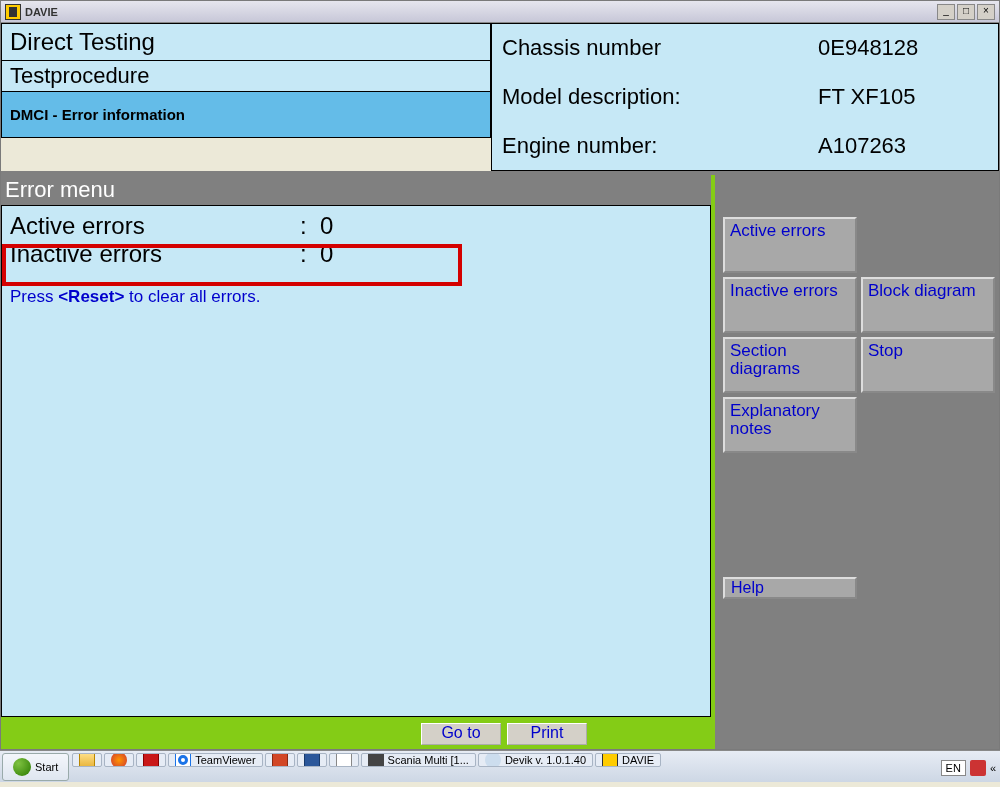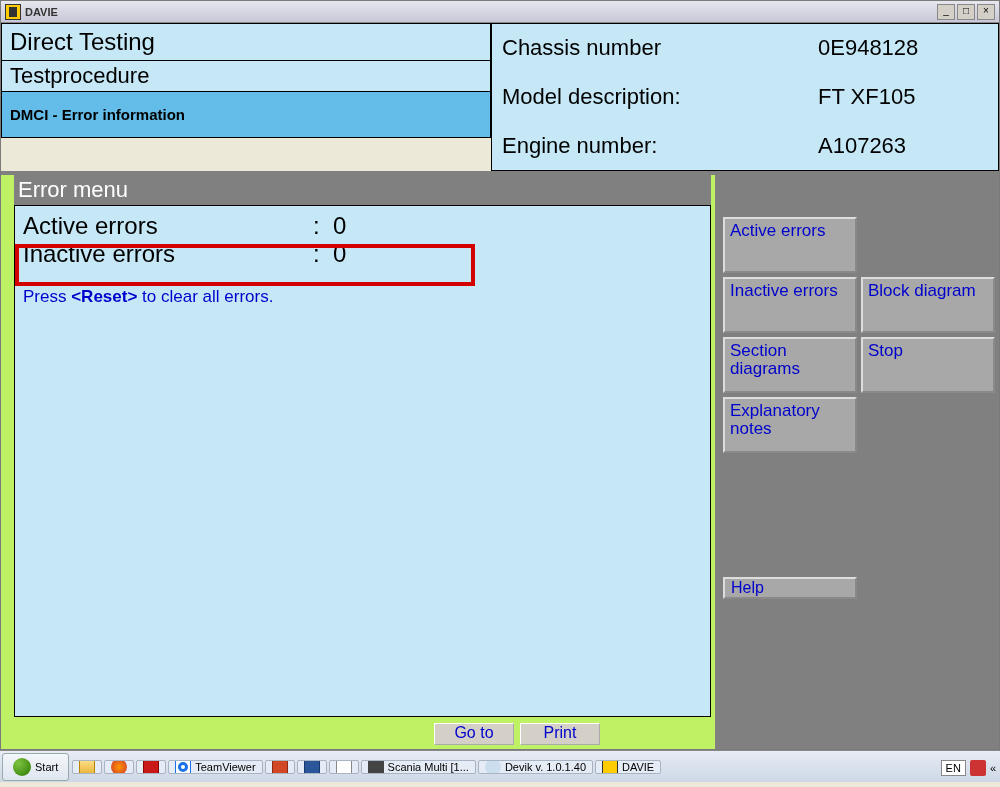--- a/index.html
+++ b/index.html
@@ -14,36 +14,36 @@
   .header { display:flex; border-bottom:4px solid #808080;}
   .header-left { width:490px; }
   .bc1 { background:#c6e8f6; border:1px solid #000; padding:4px 8px; font-size:24px;}
   .bc2 { background:#c6e8f6; border:1px solid #000; border-top:none; padding:2px 8px; font-size:22px;}
   .bc3 { background:#64bce8; border:1px solid #000; border-top:none; padding:14px 8px; font-size:15px; font-weight:bold; color:#000;}
   .header-right { flex:1; background:#c6e8f6; border:1px solid #000; padding:6px 10px; font-size:22px; line-height:1.6;}
   .info-row { display:flex; }
   .info-row .lbl { flex:1; }
   .info-row .val { width:170px; }
   .mainarea { flex:1; display:flex; gap:4px; background:#808080; padding:0;}
-  .content-col { flex:1; display:flex; flex-direction:column; background:#bef264; padding:0 4px 4px 13px;}
+  .content-col { flex:1; display:flex; flex-direction:column; background:#84cc16; padding:0 4px 4px 0;}
   .err-title { background:#808080; color:#fff; font-size:22px; padding:2px 4px;}
   .err-body { flex:1; background:#c6e8f6; border:1px solid #000; padding:6px 8px; font-size:24px; position:relative;}
   .row { display:flex; }
   .row .k { width:290px;}
   .row .colon { width:20px; text-align:left;}
   .row .v { }
   .highlight-box { position:absolute; left:0; top:38px; width:460px; height:42px; border:4px solid #d40000; pointer-events:none;}
   .instr { margin-top:19px; color:#0000cc; font-size:17px;}
   .instr b { font-weight:bold;}
   .btn-row { display:flex; gap:6px; margin-top:6px; padding-left:420px;}
   .small-btn { width:80px; height:22px; background:#d4d0c8; border:1px outset #fff; color:#0000cc; font-size:16px; text-align:center; overflow:hidden;}
   .side-col { width:280px; background:#808080; padding:42px 4px 4px 4px; display:grid; grid-template-columns:1fr 1fr; grid-auto-rows:56px; gap:4px; align-content:start;}
   .sbtn { background:#a8a8a8; border:2px outset #ddd; color:#0000cc; font-size:17px; padding:3px 5px; text-align:left; cursor:pointer; line-height:1.1;}
   .span2 { grid-column:1 / span 1;}
-  .taskbar { width:1000px; height:32px; background:linear-gradient(#e7ecf4,#cdd7e5); display:flex; align-items:center; border-top:1px solid #888; font-size:11px; position:relative;}
+  .taskbar { width:1000px; height:32px; background:linear-gradient(#e7ecf4,#cdd7e5); display:flex; border-top:1px solid #888; font-size:11px; position:relative;}
   .startbtn { height:28px; padding:0 10px; display:flex; align-items:center; gap:4px; background:linear-gradient(#f3f6fb,#dfe6f0); border:1px solid #9aa; margin:2px; border-radius:3px; cursor:pointer;}
   .startbtn .orb{ width:18px;height:18px;border-radius:50%; background:radial-gradient(circle at 30% 30%, #7fc241, #2a7a00);}
   .tbtn { height:14px; padding:0 6px; margin:2px 1px; background:#e6ecf5; border:1px solid #a8b4c4; display:flex; align-items:center; gap:4px; border-radius:2px; cursor:pointer; max-width:140px; overflow:hidden; white-space:nowrap;}
   .tbtn .ic { width:16px;height:16px; display:inline-block;}
   .tray { position:absolute; right:4px; top:9px; display:flex; gap:4px; align-items:center;}
   .tray .lang { background:#fff; border:1px solid #888; padding:1px 4px; font-size:11px;}
   .watermark { width:1000px; text-align:center; color:#999; font-size:18px; font-family:Georgia, serif; position:absolute; top:762px; left:0; z-index:-1;}
   
   .ic-folder{background:linear-gradient(#ffe08a,#e8b43a);border:1px solid #b88500;}
   .ic-ff{background:radial-gradient(circle,#ff9500,#c33);border-radius:50%;}

